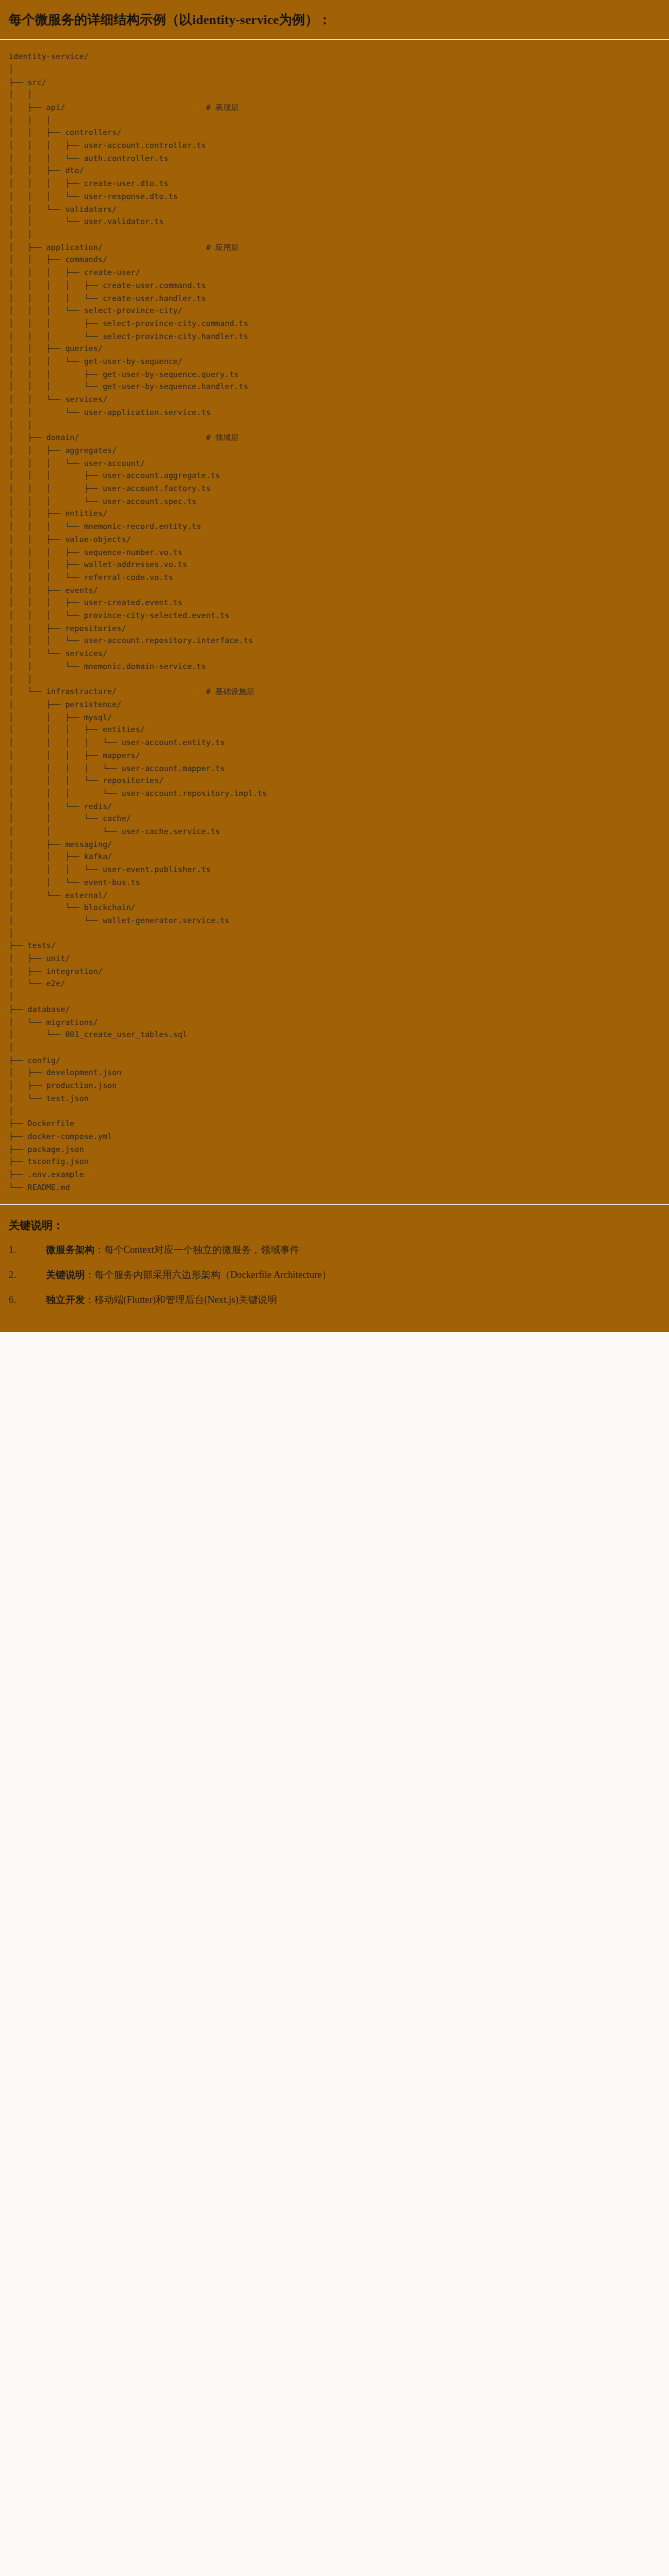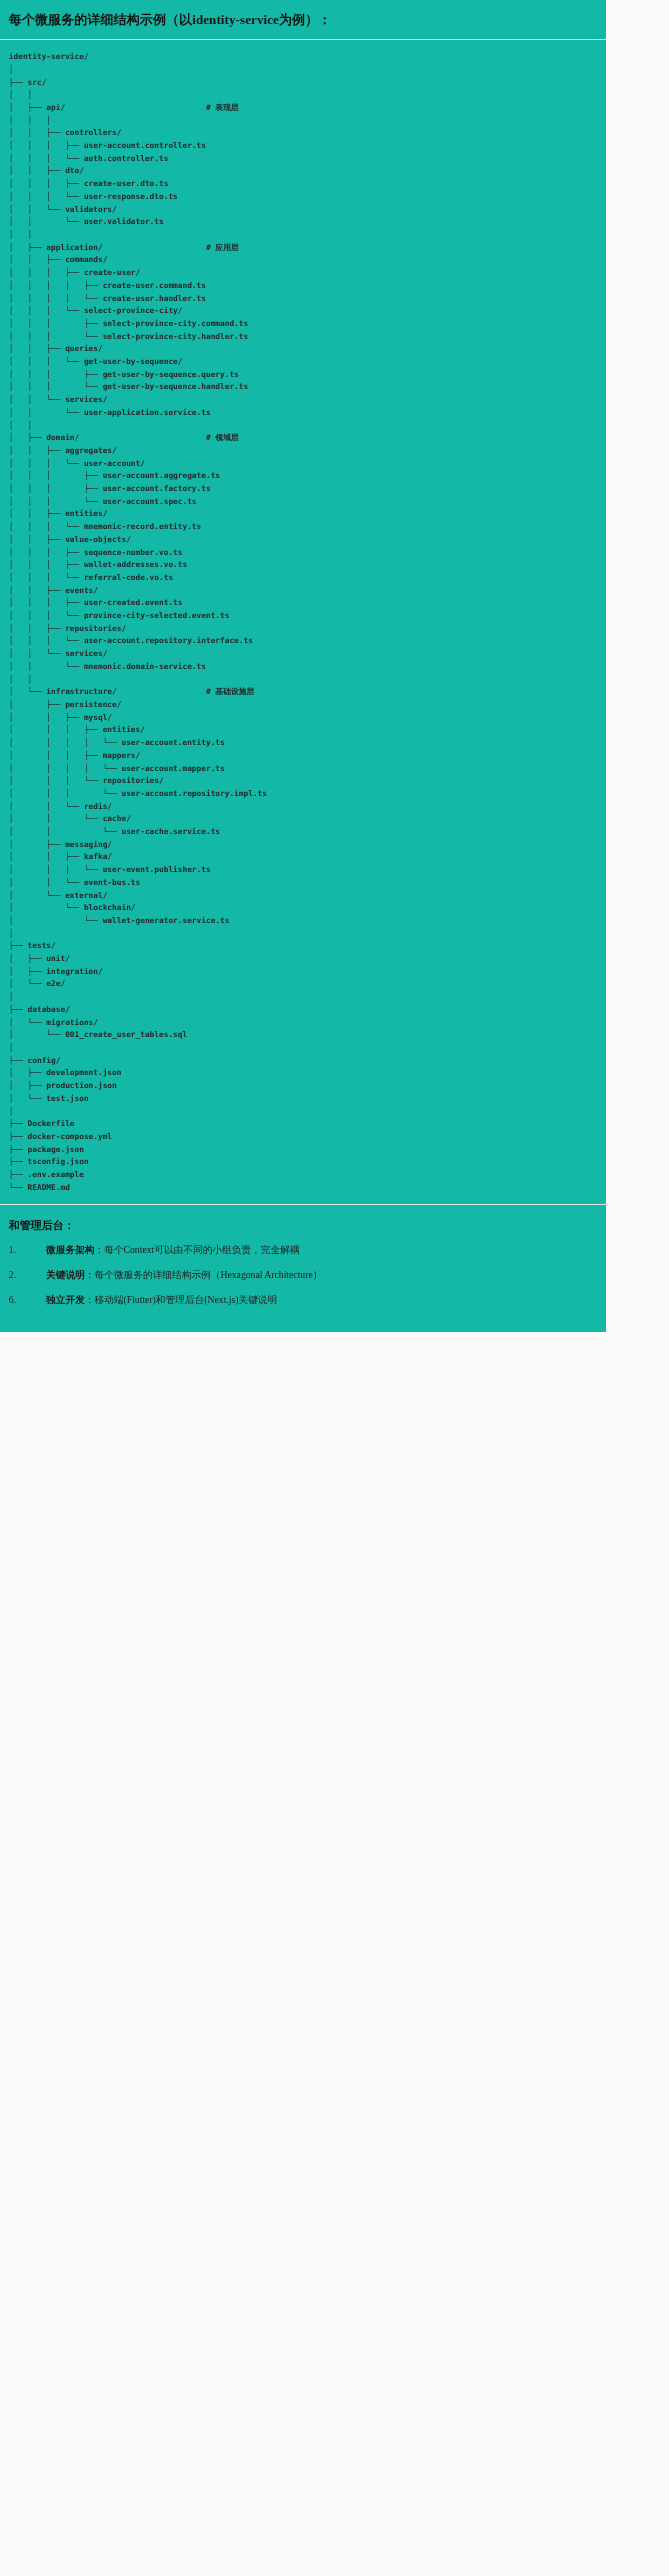--- a/index.html
+++ b/index.html
@@ -7,23 +7,23 @@
     padding: 0;
     background: #fbfaf8;
   }
   body {
     width: 669px;
     font-family: "Liberation Sans", sans-serif;
     color: #1a1a18;
     -webkit-font-smoothing: antialiased;
   }
   .page {
-    width: 606px;
+    width: 669px;
     box-sizing: border-box;
-    background: #14b8a6;
+    background: #a16207;
   }
 
   
   .doc-header {
     padding: 11.3px 8.8px 10px 8.8px;
     border-bottom: 0.6px solid #e3e1dd;
   }
   .doc-title {
     font-family: "Liberation Serif", serif;
     font-weight: bold;
@@ -31,21 +31,20 @@
     line-height: 1.35;
     letter-spacing: 0.1px;
     color: #141412;
     margin: 0;
   }
 
   
   .tree-block {
     padding: 11.3px 8.8px 10px 8.8px;
     border-bottom: 0.6px solid #e3e1dd;
-    font-weight: bold;
   }
   pre.tree {
     margin: 0;
     font-family: "DejaVu Sans Mono", "Liberation Mono", monospace;
     font-size: 7.8px;
     line-height: 12.7px;
     color: #26262a;
     white-space: pre;
     tab-size: 4;
     overflow: visible;
@@ -186,22 +185,22 @@
 │
 ├── Dockerfile
 ├── docker-compose.yml
 ├── package.json
 ├── tsconfig.json
 ├── .env.example
 └── README.md</pre>
   </div>
 
   <div class="notes">
-    <div class="notes-title">和管理后台：</div>
+    <div class="notes-title">关键说明：</div>
     <ol class="notes-list">
-        <li><span class="num">1.</span><span class="term">微服务架构</span><span>：</span><span class="desc">每个Context可以由不同的小组负责，完全解耦</span></li>
-        <li><span class="num">2.</span><span class="term">关键说明</span><span>：</span><span class="desc">每个微服务的详细结构示例（Hexagonal Architecture）</span></li>
+        <li><span class="num">1.</span><span class="term">微服务架构</span><span>：</span><span class="desc">每个Context对应一个独立的微服务，领域事件</span></li>
+        <li><span class="num">2.</span><span class="term">关键说明</span><span>：</span><span class="desc">每个服务内部采用六边形架构（Dockerfile Architecture）</span></li>
         <li><span class="num">6.</span><span class="term">独立开发</span><span>：</span><span class="desc">移动端(Flutter)和管理后台(Next.js)关键说明</span></li>
       </ol>
   </div>
 
 </div>
 
 
 </body></html>

